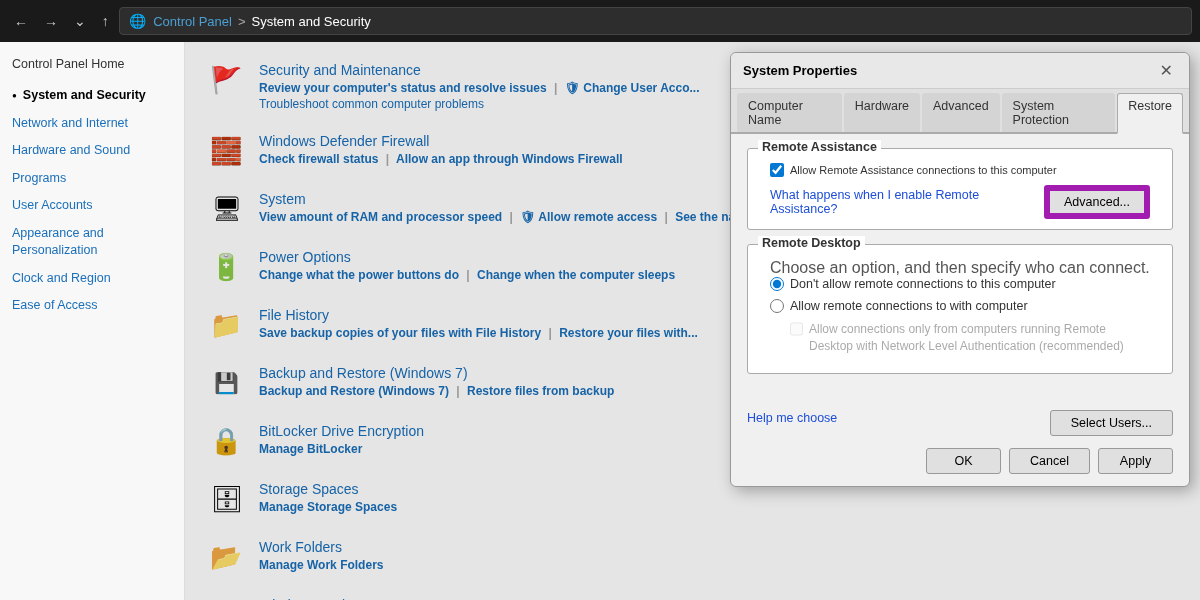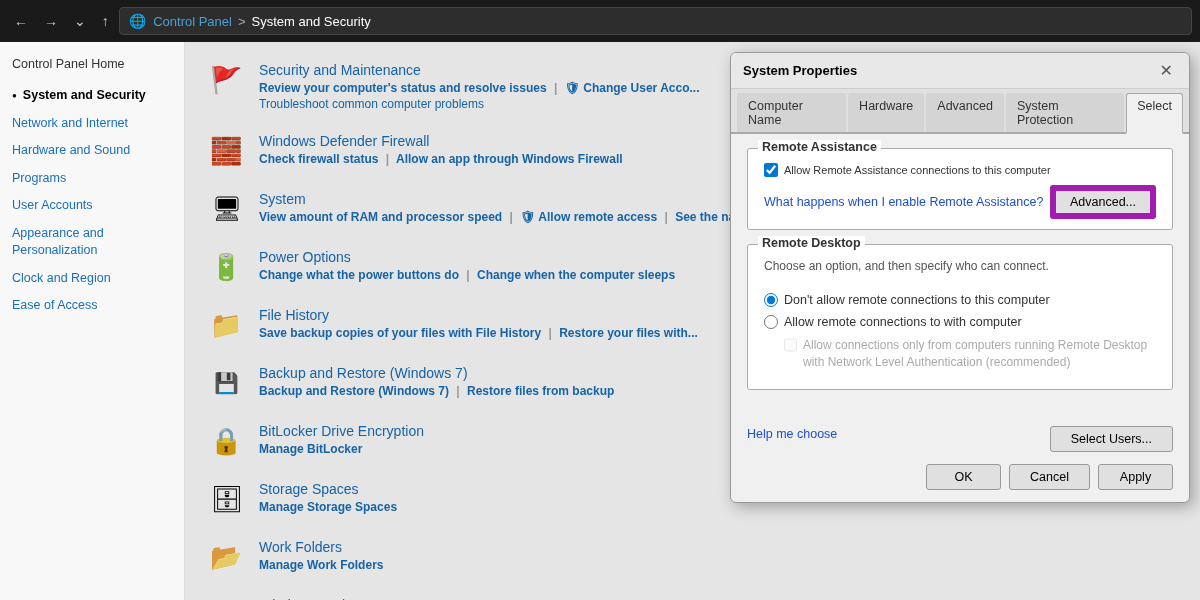--- a/index.html
+++ b/index.html
@@ -194,21 +194,21 @@
       z-index: 1;
     }
 
     
     .dialog-body {
       padding: 14px 16px;
     }
     .group-box {
       border: 1px solid #aaa;
       border-radius: 3px;
-      padding: 10px 16px;
+      padding: 10px 22px;
       margin-bottom: 14px;
       background: #fff;
       position: relative;
     }
     .group-box-title {
       position: absolute;
       top: -9px;
       left: 10px;
       background: #fff;
       padding: 0 4px;
@@ -242,21 +242,21 @@
     }
 
     .radio-row {
       display: flex;
       align-items: center;
       gap: 6px;
       margin-bottom: 8px;
     }
     .radio-row input[type=radio] { width: 14px; height: 14px; accent-color: #0078d4; }
     .radio-label { font-size: 12.5px; color: #333; }
-    .help-text { font-size: 12px; color: #555; margin-bottom: 20px; }
+    .help-text { font-size: 16px; color: #555; margin-bottom: 0; }
 
     .disabled-option {
       display: flex;
       align-items: flex-start;
       gap: 6px;
       margin-left: 20px;
       margin-bottom: 8px;
       opacity: 0.5;
     }
     .disabled-option input[type=checkbox] { width: 14px; height: 14px; margin-top: 1px; }
@@ -451,21 +451,21 @@
         <div class="dialog-titlebar">
           <span class="dialog-title-text">System Properties</span>
           <button class="dialog-close">✕</button>
         </div>
 
         <div class="dialog-tabs">
           <div class="dialog-tab">Computer Name</div>
           <div class="dialog-tab">Hardware</div>
           <div class="dialog-tab">Advanced</div>
           <div class="dialog-tab">System Protection</div>
-          <div class="dialog-tab active">Select</div>
+          <div class="dialog-tab active">Restore</div>
         </div>
 
         <div class="dialog-body">
 
           <div class="group-box">
             <span class="group-box-title">Remote Assistance</span>
             <div class="group-content">
               <div class="checkbox-row">
                 <input type="checkbox" id="ra-checkbox" checked="" style="">
                 <label class="checkbox-label" for="ra-checkbox">Allow Remote Assistance connections to this computer</label>

